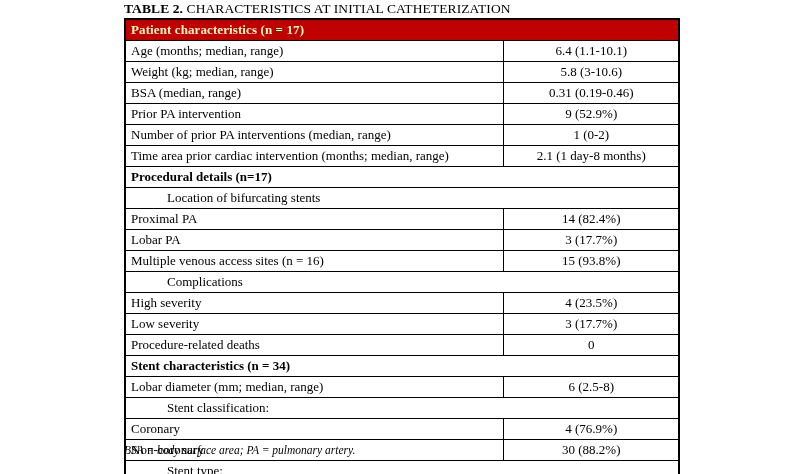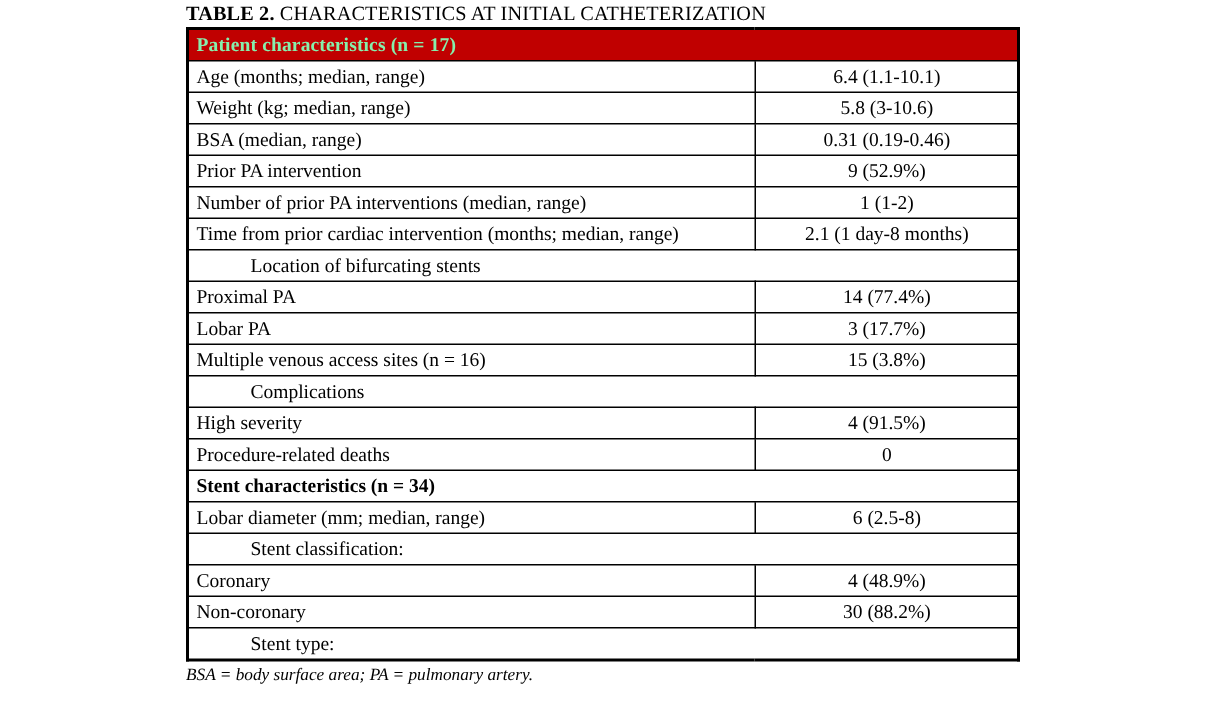--- a/index.html
+++ b/index.html
@@ -69,21 +69,21 @@
     white-space: nowrap;
     overflow: hidden;
   }
 
   col.c-label { width: 378px; }
   col.c-value { width: 176px; }
 
   
   tr.row-banner td {
     background: #c00000;
-    color: #86efac;
+    color: #fef9c3;
     font-weight: bold;
     border-left: none;
     border-right: none;
     letter-spacing: 0.1px;
   }
 
   
   tr.row-section td {
     font-weight: bold;
   }
@@ -142,65 +142,72 @@
           <tr>
             <td class="cell-label">BSA (median, range)</td>
             <td class="cell-value">0.31 (0.19-0.46)</td>
           </tr>
           <tr>
             <td class="cell-label">Prior PA intervention</td>
             <td class="cell-value">9 (52.9%)</td>
           </tr>
           <tr>
             <td class="cell-label">Number of prior PA interventions (median, range)</td>
-            <td class="cell-value">1 (1-2)</td>
-          </tr>
-          <tr>
-            <td class="cell-label">Time from prior cardiac intervention (months; median, range)</td>
+            <td class="cell-value">1 (0-2)</td>
+          </tr>
+          <tr>
+            <td class="cell-label">Time area prior cardiac intervention (months; median, range)</td>
             <td class="cell-value">2.1 (1 day-8 months)</td>
           </tr>
+          <tr class="row-section">
+            <td class="cell-label" colspan="2">Procedural details (n=17)</td>
+          </tr>
           <tr class="row-sub">
             <td class="cell-label" colspan="2">Location of bifurcating stents</td>
           </tr>
           <tr>
             <td class="cell-label">Proximal PA</td>
-            <td class="cell-value">14 (77.4%)</td>
+            <td class="cell-value">14 (82.4%)</td>
           </tr>
           <tr>
             <td class="cell-label">Lobar PA</td>
             <td class="cell-value">3 (17.7%)</td>
           </tr>
           <tr>
             <td class="cell-label">Multiple venous access sites (n = 16)</td>
-            <td class="cell-value">15 (3.8%)</td>
+            <td class="cell-value">15 (93.8%)</td>
           </tr>
           <tr class="row-sub">
             <td class="cell-label" colspan="2">Complications</td>
           </tr>
           <tr>
             <td class="cell-label">High severity</td>
-            <td class="cell-value">4 (91.5%)</td>
+            <td class="cell-value">4 (23.5%)</td>
+          </tr>
+          <tr>
+            <td class="cell-label">Low severity</td>
+            <td class="cell-value">3 (17.7%)</td>
           </tr>
           <tr>
             <td class="cell-label">Procedure-related deaths</td>
             <td class="cell-value">0</td>
           </tr>
           <tr class="row-section">
             <td class="cell-label" colspan="2">Stent characteristics (n = 34)</td>
           </tr>
           <tr>
             <td class="cell-label">Lobar diameter (mm; median, range)</td>
             <td class="cell-value">6 (2.5-8)</td>
           </tr>
           <tr class="row-sub">
             <td class="cell-label" colspan="2">Stent classification:</td>
           </tr>
           <tr>
             <td class="cell-label">Coronary</td>
-            <td class="cell-value">4 (48.9%)</td>
+            <td class="cell-value">4 (76.9%)</td>
           </tr>
           <tr>
             <td class="cell-label">Non-coronary</td>
             <td class="cell-value">30 (88.2%)</td>
           </tr>
           <tr class="row-sub">
             <td class="cell-label" colspan="2">Stent type:</td>
           </tr>
         </tbody>
     </table>

